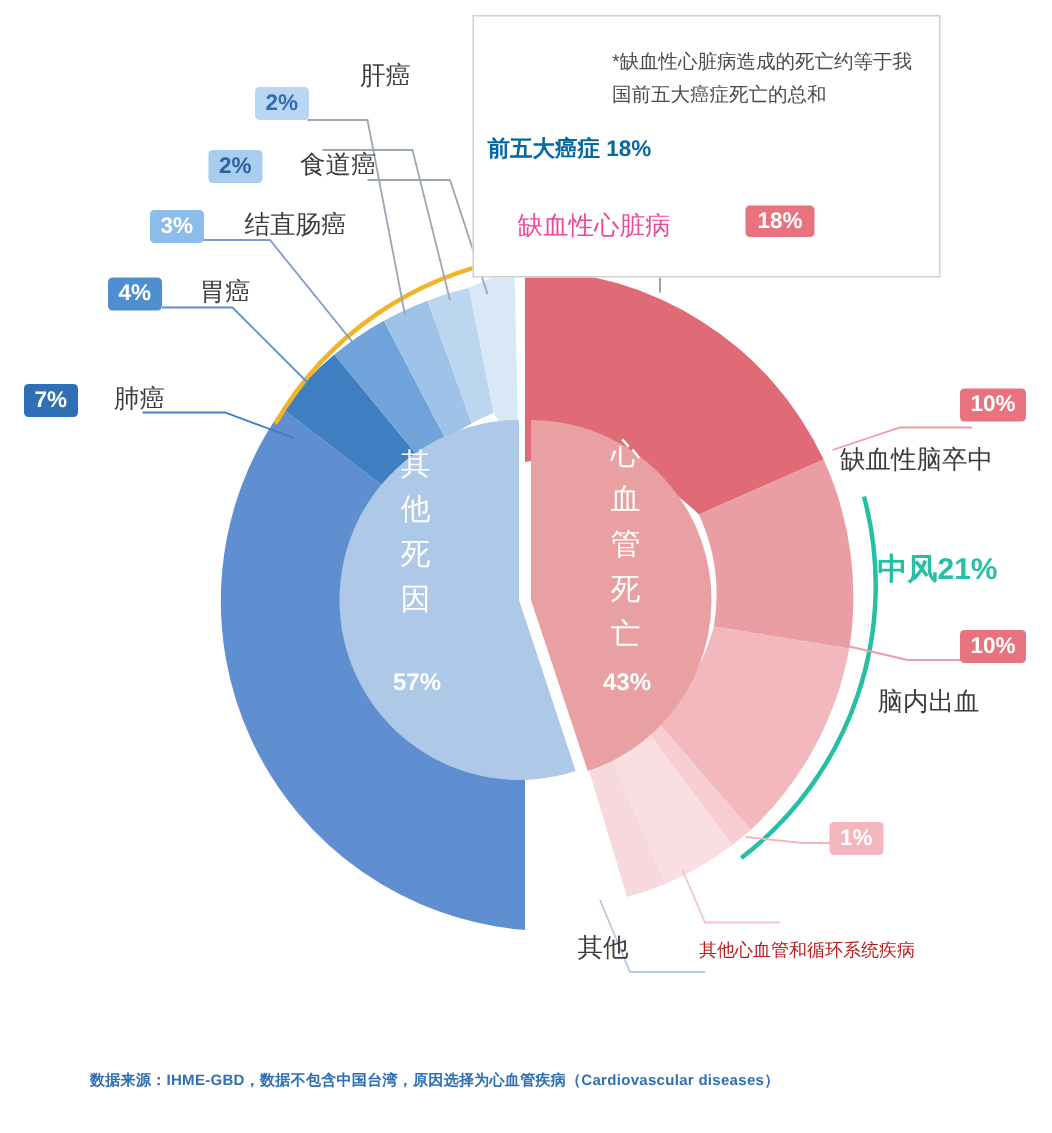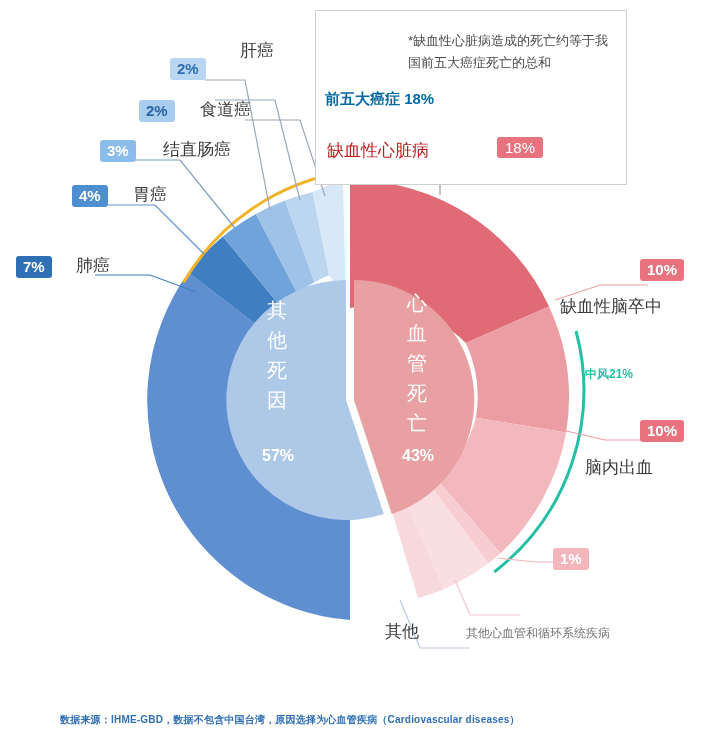--- a/index.html
+++ b/index.html
@@ -26,21 +26,21 @@
     white-space:nowrap;
     text-align:center;
   }
   .cap{
     position:absolute;
     font-size:17px;
     color:#3b3b3b;
     white-space:nowrap;
     line-height:20px;
   }
-  .cap.small{font-size:12px;color:#737373;}
+  .cap.small{font-size:12px;color:#b91c1c;}
 
   
   .note{
     position:absolute;
     left:315px;top:10px;width:312px;height:175px;
     border:1px solid #cfcfcf;
     background:#ffffff;
     box-sizing:border-box;
   }
   .note-text{
@@ -48,26 +48,26 @@
     left:408px;top:30px;width:212px;
     font-size:13px;line-height:22px;color:#4a4a4a;
     text-align:left;
   }
   .note-top5{
     position:absolute;left:322px;top:90px;
     font-size:15px;font-weight:bold;color:#0369a1;
     background:#ffffff;padding:0 3px;
   }
   .note-ihd-label{
-    position:absolute;left:327px;top:139px;
-    font-size:17px;color:#b91c1c;
+    position:absolute;left:345px;top:139px;
+    font-size:17px;color:#ec4899;
   }
   .note-ihd-pct{
     position:absolute;left:497px;top:137px;
-    background:#e8737f;color:#fff;font-size:15px;font-weight:normal;
+    background:#e8737f;color:#fff;font-size:15px;font-weight:bold;
     padding:2px 8px;border-radius:3px;
   }
 
   
   .inner-lab{
     position:absolute;
     text-align:center;
     color:#ffffff;
     font-size:20px;
     line-height:30px;
@@ -77,21 +77,21 @@
     position:absolute;
     text-align:center;
     color:#ffffff;
     font-size:16px;
     font-weight:bold;
   }
 
   
   .stroke-lab{
     position:absolute;left:585px;top:366px;
-    color:#25bfa5;font-size:12px;font-weight:bold;white-space:nowrap;
+    color:#25bfa5;font-size:20px;font-weight:bold;white-space:nowrap;
   }
 
   .source{
     position:absolute;left:60px;top:713px;
     font-size:10px;color:#2f6fb5;font-weight:bold;
     letter-spacing:0.2px;
   }
 </style>
 </head>
 <body>

